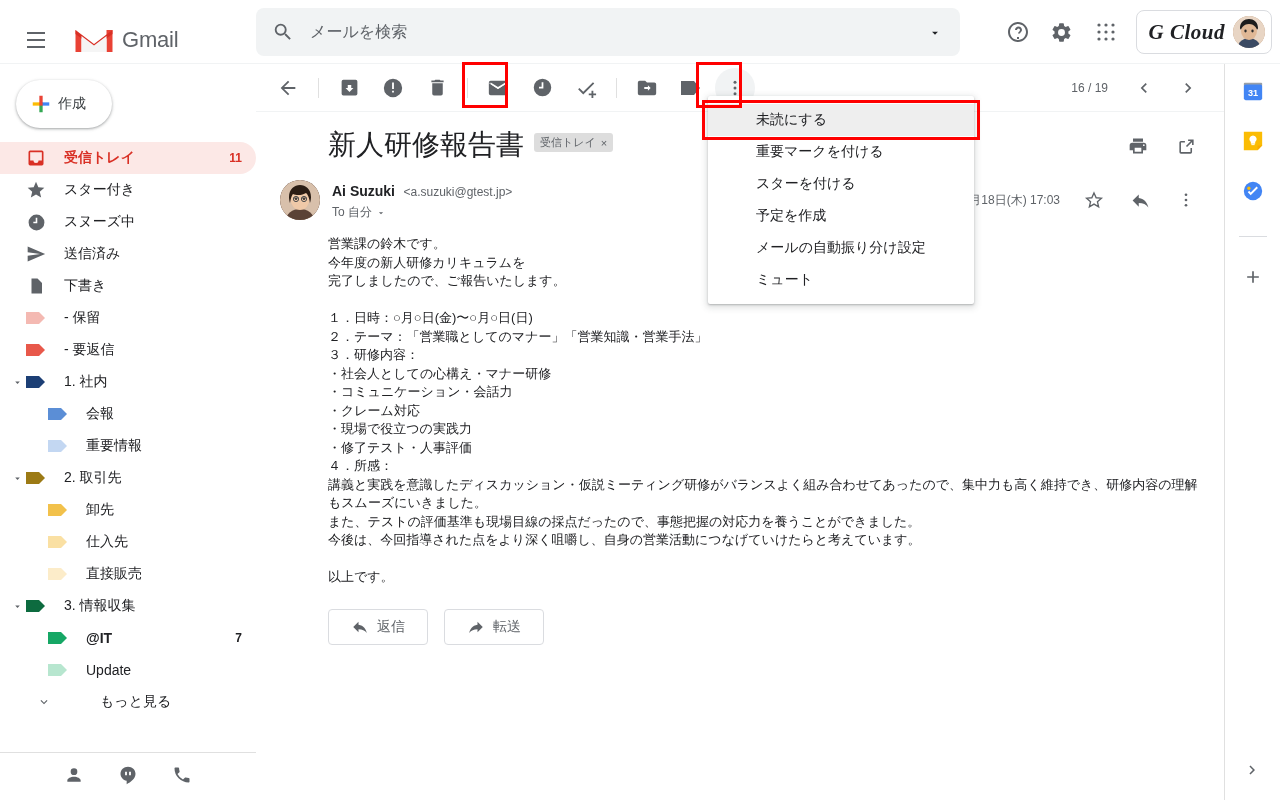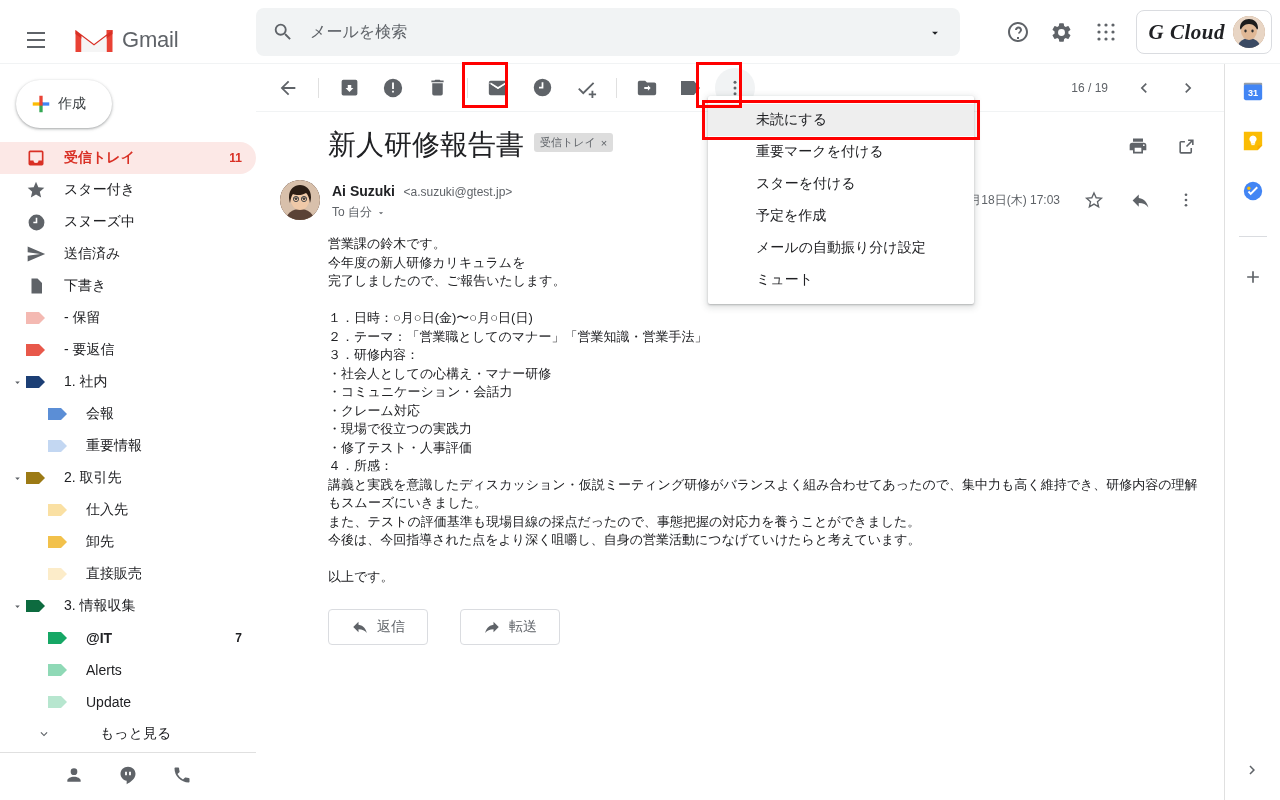--- a/index.html
+++ b/index.html
@@ -153,21 +153,21 @@
     position: absolute; right: 16px; top: 16px;
     display: flex; align-items: center; gap: 2px;
   }
   .msg-date { font-size: 12px; color: #5f6368; margin-right: 10px; }
 
   .body {
     padding: 14px 24px 0 72px; font-size: 13px; line-height: 18.5px;
     color: #202124; white-space: pre-wrap;
     font-family: "Liberation Sans", "DejaVu Sans", sans-serif;
   }
-  .actions { padding: 22px 0 0 72px; display: flex; gap: 32px; }
+  .actions { padding: 22px 0 0 72px; display: flex; gap: 16px; }
   .act-btn {
     display: flex; align-items: center; gap: 8px;
     border: 1px solid #dadce0; border-radius: 4px; background: #fff;
     height: 36px; padding: 0 22px; cursor: pointer;
     font-size: 14px; color: #5f6368;
   }
 
   
   .rail {
     position: absolute; right: 0; top: 64px; width: 56px; height: 736px;
@@ -411,33 +411,33 @@
           <svg width="20" height="14" viewBox="0 0 20 14">
               <path d="M0 1h13l6 6-6 6H0z" fill="#9c7a15"></path>
             </svg>
         </span>
         <span class="nav-label">2. 取引先</span>
       </div>
 
       <div class="nav-item sub">
         <span class="nav-icon">
           <svg width="20" height="14" viewBox="0 0 20 14">
+              <path d="M0 1h13l6 6-6 6H0z" fill="#f2c14b"></path>
+            </svg>
+        </span>
+        <span class="nav-label">卸先</span>
+      </div>
+
+      <div class="nav-item sub">
+        <span class="nav-icon">
+          <svg width="20" height="14" viewBox="0 0 20 14">
               <path d="M0 1h13l6 6-6 6H0z" fill="#fae0a3"></path>
             </svg>
         </span>
         <span class="nav-label">仕入先</span>
-      </div>
-
-      <div class="nav-item sub">
-        <span class="nav-icon">
-          <svg width="20" height="14" viewBox="0 0 20 14">
-              <path d="M0 1h13l6 6-6 6H0z" fill="#f2c14b"></path>
-            </svg>
-        </span>
-        <span class="nav-label">卸先</span>
       </div>
 
       <div class="nav-item sub">
         <span class="nav-icon">
           <svg width="20" height="14" viewBox="0 0 20 14">
               <path d="M0 1h13l6 6-6 6H0z" fill="#fcecc9"></path>
             </svg>
         </span>
         <span class="nav-label">直接販売</span>
       </div>
@@ -459,28 +459,20 @@
       <div class="nav-item sub bold">
         <span class="nav-icon">
           <svg width="20" height="14" viewBox="0 0 20 14">
               <path d="M0 1h13l6 6-6 6H0z" fill="#16a765"></path>
             </svg>
         </span>
         <span class="nav-label">@IT</span>
         <span class="nav-count">7</span>
       </div>
 
-      <div class="nav-item sub">
-        <span class="nav-icon">
-          <svg width="20" height="14" viewBox="0 0 20 14">
-              <path d="M0 1h13l6 6-6 6H0z" fill="#8fd9b6"></path>
-            </svg>
-        </span>
-        <span class="nav-label">Alerts</span>
-      </div>
 
       <div class="nav-item sub">
         <span class="nav-icon">
           <svg width="20" height="14" viewBox="0 0 20 14">
               <path d="M0 1h13l6 6-6 6H0z" fill="#b7e6cf"></path>
             </svg>
         </span>
         <span class="nav-label">Update</span>
       </div>
 

